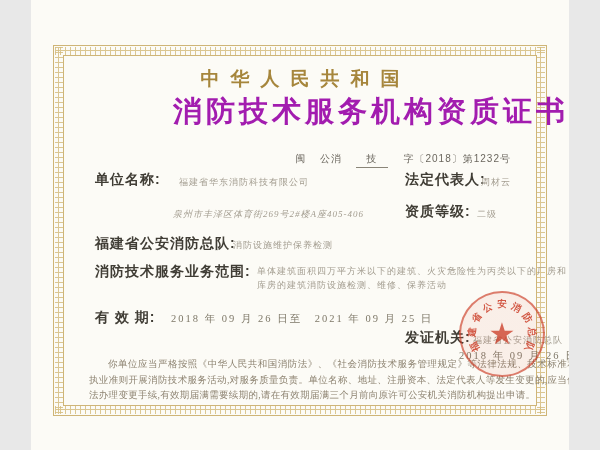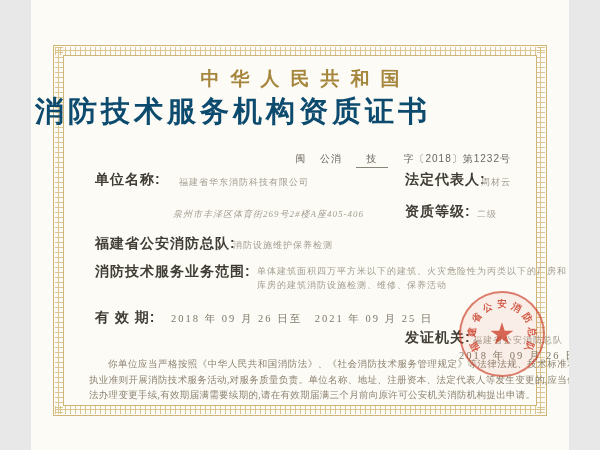--- a/index.html
+++ b/index.html
@@ -14,22 +14,22 @@
     background-image:linear-gradient(180deg,rgba(0,0,0,0) 0 3px,#d6bd80 3px 4px,rgba(0,0,0,0) 4px 100%),
                      repeating-linear-gradient(90deg,#d6bd80 0 1px,rgba(0,0,0,0) 1px 5px);}
   .strip.top{top:1px;}.strip.bottom{bottom:1px;}
   .strip.v{top:1px;bottom:1px;width:8px;
     background-image:linear-gradient(90deg,rgba(0,0,0,0) 0 3px,#d6bd80 3px 4px,rgba(0,0,0,0) 4px 100%),
                      repeating-linear-gradient(180deg,#d6bd80 0 1px,rgba(0,0,0,0) 1px 5px);}
   .strip.left{left:1px;}.strip.right{right:1px;}
 
   .title1{position:absolute;top:66px;left:0;width:100%;text-align:center;
     font-size:19px;font-weight:600;letter-spacing:11px;text-indent:11px;color:#a6863c;}
-  .title2{position:absolute;top:92px;left:0;width:100%;text-align:left;
-    font-size:29px;font-weight:700;letter-spacing:4px;text-indent:4px;color:#0c4a6e;}
+  .title2{position:absolute;top:92px;left:0;width:100%;text-align:right;
+    font-size:29px;font-weight:700;letter-spacing:4px;text-indent:4px;color:#a21caf;}
 
   .certno{position:absolute;top:152px;right:58px;font-size:10px;color:#6b675e;letter-spacing:1px;}
   .certno span{margin-left:10px;}
   .certno .blank{display:inline-block;min-width:32px;text-align:center;
     border-bottom:1px solid #8a8578;padding-bottom:1px;margin-right:2px;}
 
   .lbl{position:absolute;font-size:14px;font-weight:700;color:#403d35;letter-spacing:1px;white-space:nowrap;}
   .val{position:absolute;font-size:9px;color:#a39d90;letter-spacing:1px;
     font-family:"Liberation Serif",serif;white-space:nowrap;}
   .val.wrap{white-space:normal;line-height:14px;}

